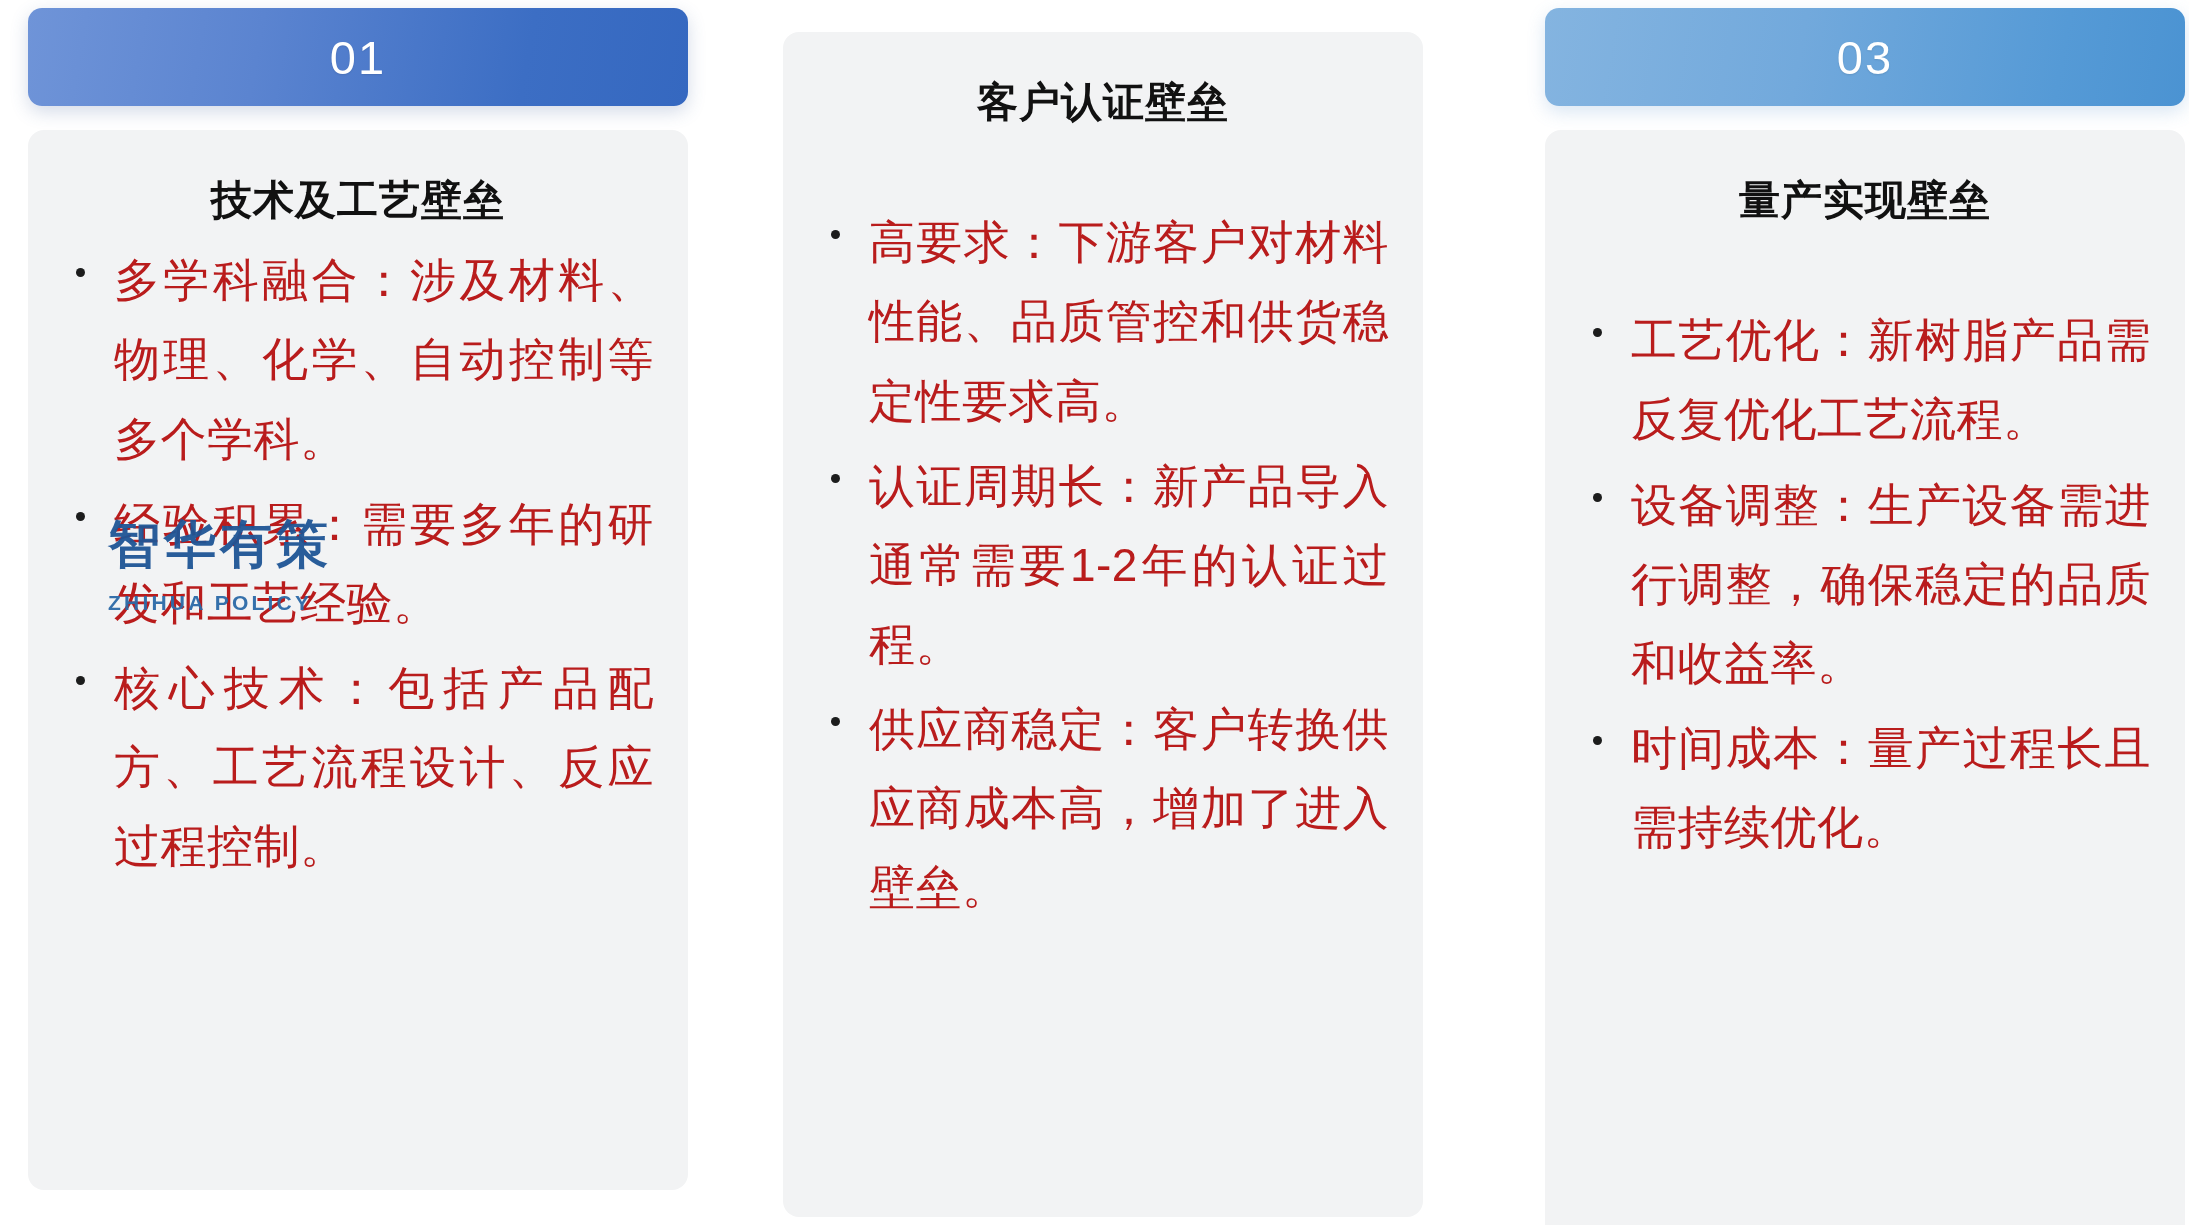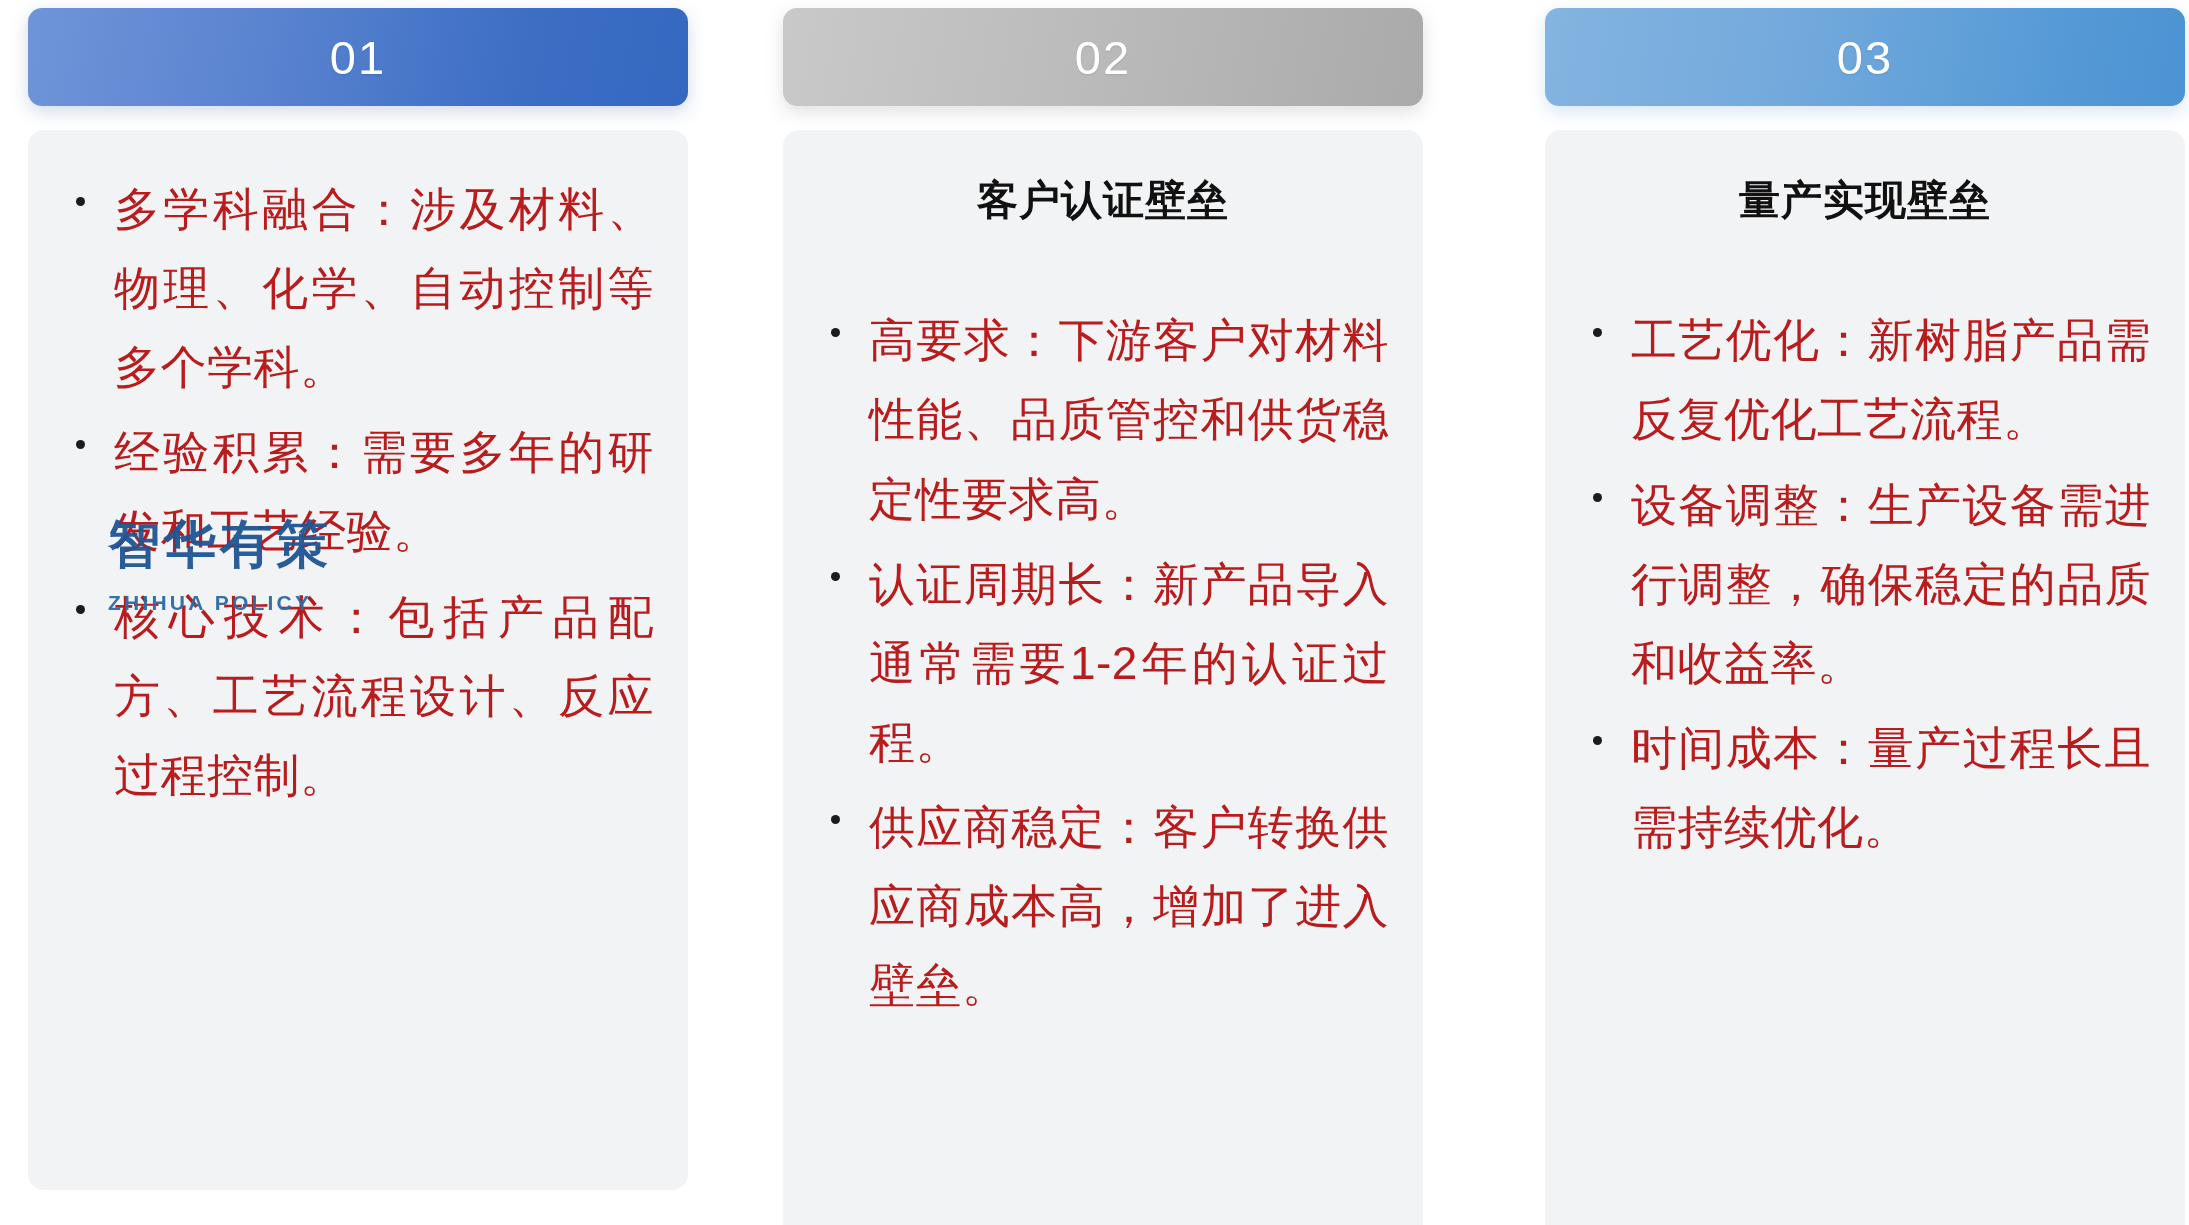--- a/index.html
+++ b/index.html
@@ -150,36 +150,34 @@
 </head>
 <body>
 
 <div class="board">
 
   <section class="column col-1">
     <div class="badge badge-1">
       <span class="badge-num">01</span>
     </div>
     <div class="card card-1">
+      <h2 class="card-title">技术及工艺壁垒</h2>
       <ul class="bullets list-offset-1">
         <li class="bullet">多学科融合：涉及材料、物理、化学、自动控制等多个学科。</li>
         <li class="bullet">经验积累：需要多年的研发和工艺经验。</li>
         <li class="bullet">核心技术：包括产品配方、工艺流程设计、反应过程控制。</li>
       </ul>
       <div class="watermark">
         <span class="wm-cn">智华有策</span>
         <span class="wm-en">ZHIHUA POLICY</span>
       </div>
     </div>
   </section>
 
   <section class="column col-2">
-    <div class="badge badge-2">
-      <span class="badge-num">02</span>
-    </div>
     <div class="card card-2">
       <h2 class="card-title">客户认证壁垒</h2>
       <ul class="bullets list-offset-2">
         <li class="bullet">高要求：下游客户对材料性能、品质管控和供货稳定性要求高。</li>
         <li class="bullet">认证周期长：新产品导入通常需要1-2年的认证过程。</li>
         <li class="bullet">供应商稳定：客户转换供应商成本高，增加了进入壁垒。</li>
       </ul>
     </div>
   </section>
 

